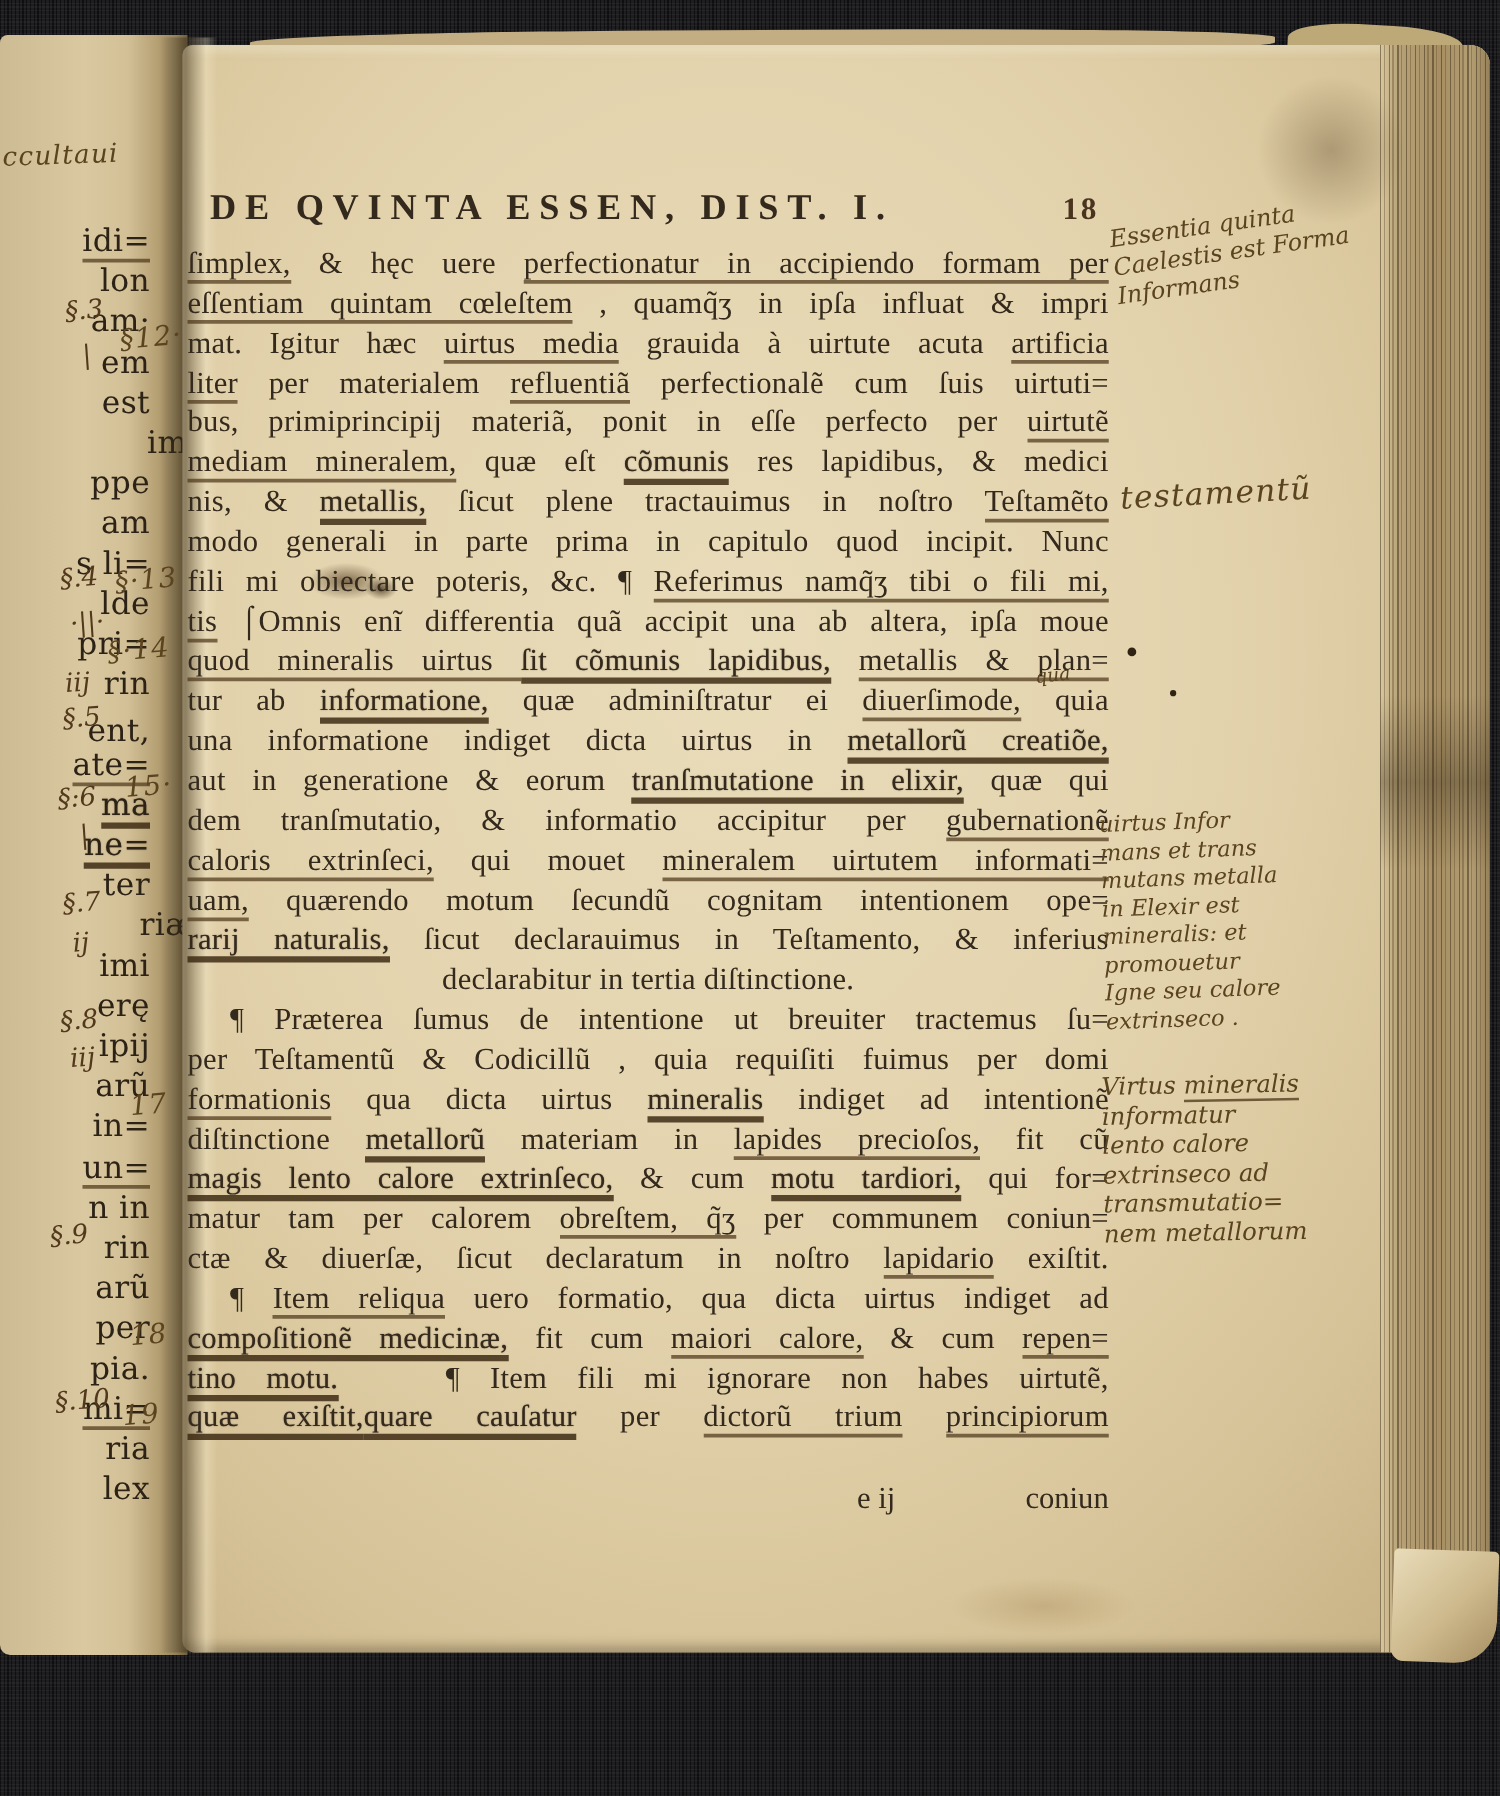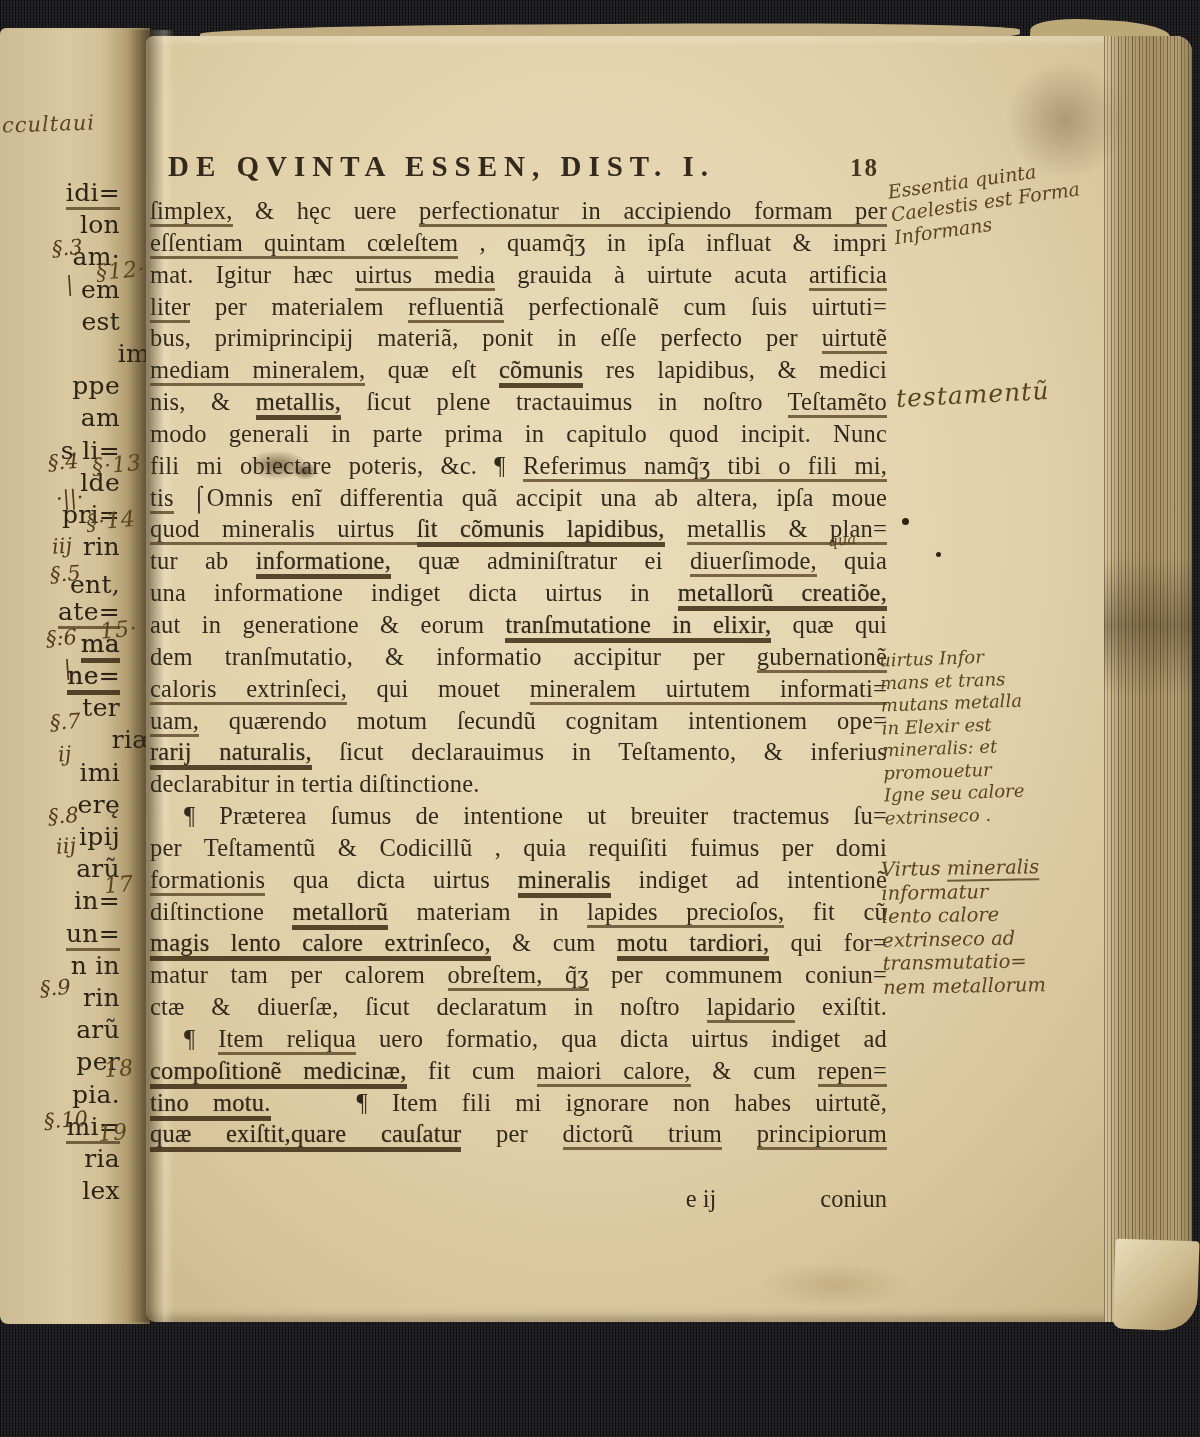--- a/index.html
+++ b/index.html
@@ -81,21 +81,21 @@
   }
   .header-title{
     position:absolute;left:18px;top:0;font-size:29px;letter-spacing:7px;font-weight:bold;
   }
   .folio{
     position:absolute;left:700px;top:4px;font-size:25px;color:#4a3420;letter-spacing:2px;font-weight:bold;
   }
   #textblock{position:absolute;left:150px;top:197px;width:737px;}
   .line{
     position:relative;height:31.85px;font-family:"Liberation Serif", serif;
-    font-size:24.5px;color:#33291c;white-space:nowrap;letter-spacing:.2px;
+    font-size:24.5px;color:#33291c;white-space:nowrap;letter-spacing:.2px;text-align:center;
   }
   .line.j{white-space:normal;text-align:justify;text-align-last:justify;}
   .line.ind{padding-left:34px;}
   .u1{border-bottom:3px solid rgba(77,55,26,.72);}
   .u2{border-bottom:5px solid rgba(56,38,15,.82);text-shadow:0 0 1px rgba(40,26,10,.55);}
   .gap{display:inline-block;width:86px;}
   .sigline{
     position:absolute;left:150px;top:1185px;width:737px;display:flex;
     justify-content:flex-end;gap:104px;
     font-family:"Liberation Serif", serif;font-size:24.5px;color:#33291c;

